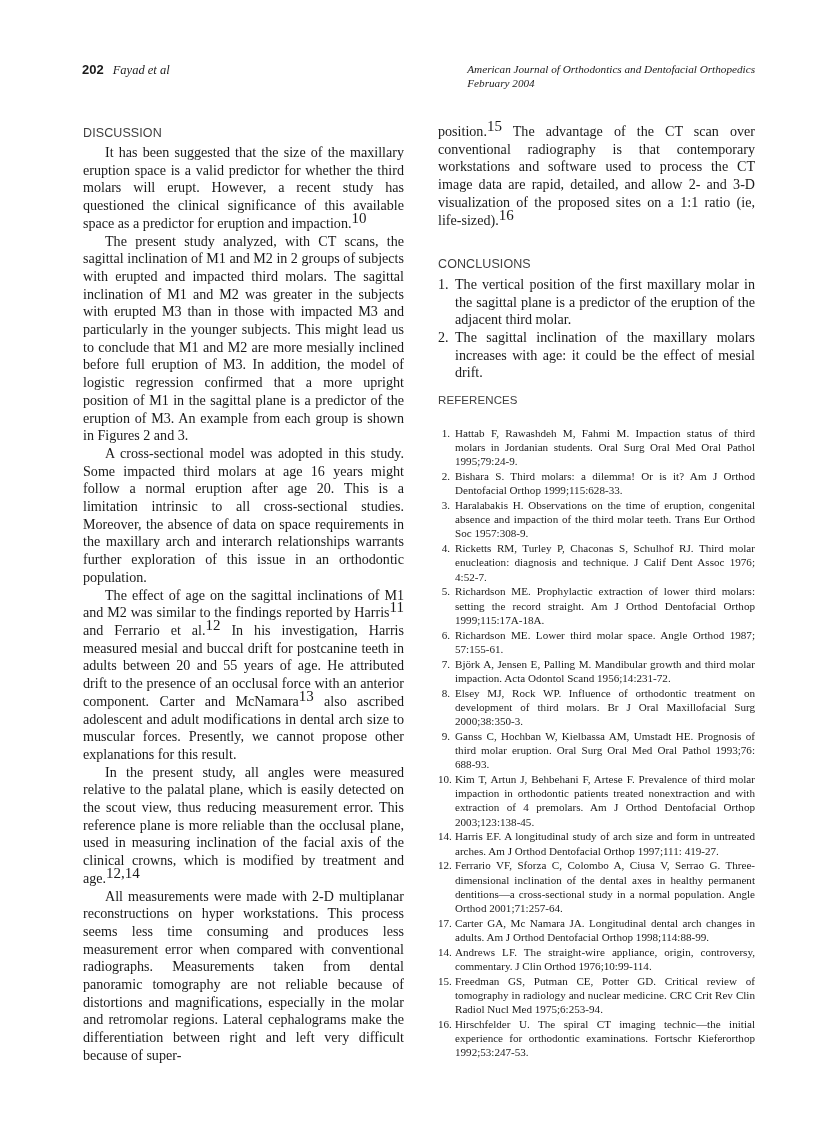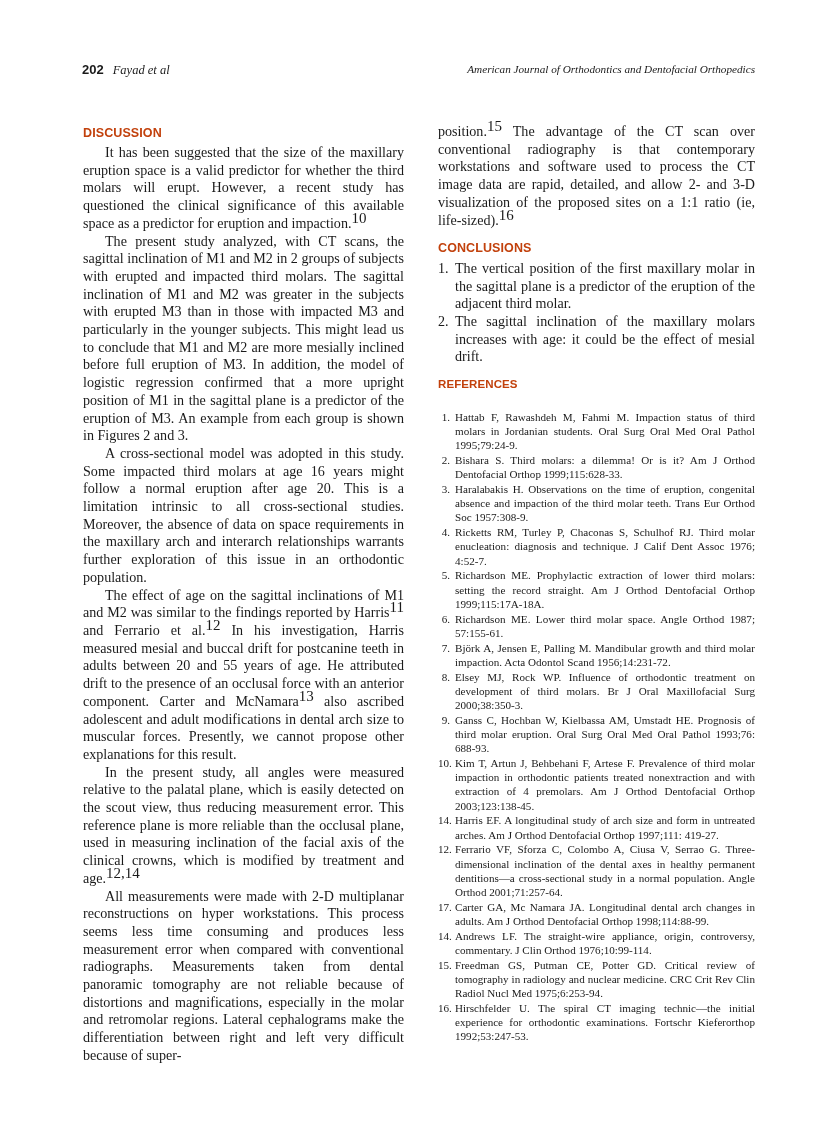--- a/index.html
+++ b/index.html
@@ -9,27 +9,27 @@
   .running-head { position: absolute; top: 62px; left: 82px; right: 83px; height: 34px; font-family: "Liberation Serif", serif; }
   .rh-left { position: absolute; left: 0; top: 0; font-size: 12px; }
   .rh-pagenum { font-family: "Liberation Sans", sans-serif; font-weight: bold; font-size: 13px; margin-right: 6px; }
   .rh-author { font-style: italic; font-size: 12.5px; }
   .rh-right { position: absolute; right: 0; top: 1px; font-style: italic; font-size: 11.2px; line-height: 13.5px; }
 
   .col { position: absolute; top: 123px; font-family: "Liberation Serif", serif; }
   .col-left { left: 83px; width: 321px; }
   .col-right { left: 438px; width: 317px; }
 
-  h2.section { font-family: "Liberation Sans", sans-serif; font-weight: bold; font-size: 12.5px; margin: 0; letter-spacing: 0.1px; color: #c2410c; }
+  h2.section { font-family: "Liberation Sans", sans-serif; font-weight: normal; font-size: 12.5px; margin: 0; letter-spacing: 0.1px; color: #404040; }
   .col-left h2.section { margin-top: 3px; margin-bottom: 4px; }
 
   p.body { font-size: 14.1px; line-height: 17.7px; margin: 0; text-align: justify; text-indent: 22px; hyphens: none; }
   sup { font-size: 15px; line-height: 0; vertical-align: 5px; }
 
-  .conclusions h2.section { margin-top: 12px; margin-bottom: 5px; }
+  .conclusions h2.section { margin-top: 28px; margin-bottom: 5px; }
   ol.concl { margin: 0; padding: 0; list-style: none; }
   ol.concl li { position: relative; padding-left: 17px; font-size: 14.1px; line-height: 17.6px; text-align: justify; }
   ol.concl li .num { position: absolute; left: 0; top: 0; }
 
   .references h2.section { margin-top: 12px; margin-bottom: 20px; font-size: 11.5px; }
   ol.refs { margin: 0; padding: 0; list-style: none; }
   ol.refs li { position: relative; padding-left: 17px; font-size: 11.1px; line-height: 14.2px; text-align: justify; margin-bottom: 0.6px; }
   ol.refs li .num { position: absolute; left: 0; width: 12px; text-align: right; top: 0; }
   ol.refs li .txt { display: block; }
 </style>
@@ -38,20 +38,21 @@
 
 <div class="page">
 
   <div class="running-head">
     <div class="rh-left">
       <span class="rh-pagenum">202</span>
       <span class="rh-author">Fayad et al</span>
     </div>
     <div class="rh-right">
       <div>American Journal of Orthodontics and Dentofacial Orthopedics</div>
+      <div>February 2004</div>
     </div>
   </div>
 
   <div class="col col-left">
     <h2 class="section">DISCUSSION</h2>
 
     <p class="body"><span>It has been suggested that the size of the maxillary eruption space is a valid predictor for whether the third molars will erupt. However, a recent study has questioned the clinical significance of this available space as a predictor for eruption and impaction.</span><sup>10</sup></p>
 
     <p class="body">The present study analyzed, with CT scans, the sagittal inclination of M1 and M2 in 2 groups of subjects with erupted and impacted third molars. The sagittal inclination of M1 and M2 was greater in the subjects with erupted M3 than in those with impacted M3 and particularly in the younger subjects. This might lead us to conclude that M1 and M2 are more mesially inclined before full eruption of M3. In addition, the model of logistic regression confirmed that a more upright position of M1 in the sagittal plane is a predictor of the eruption of M3. An example from each group is shown in Figures 2 and 3.</p>
 

